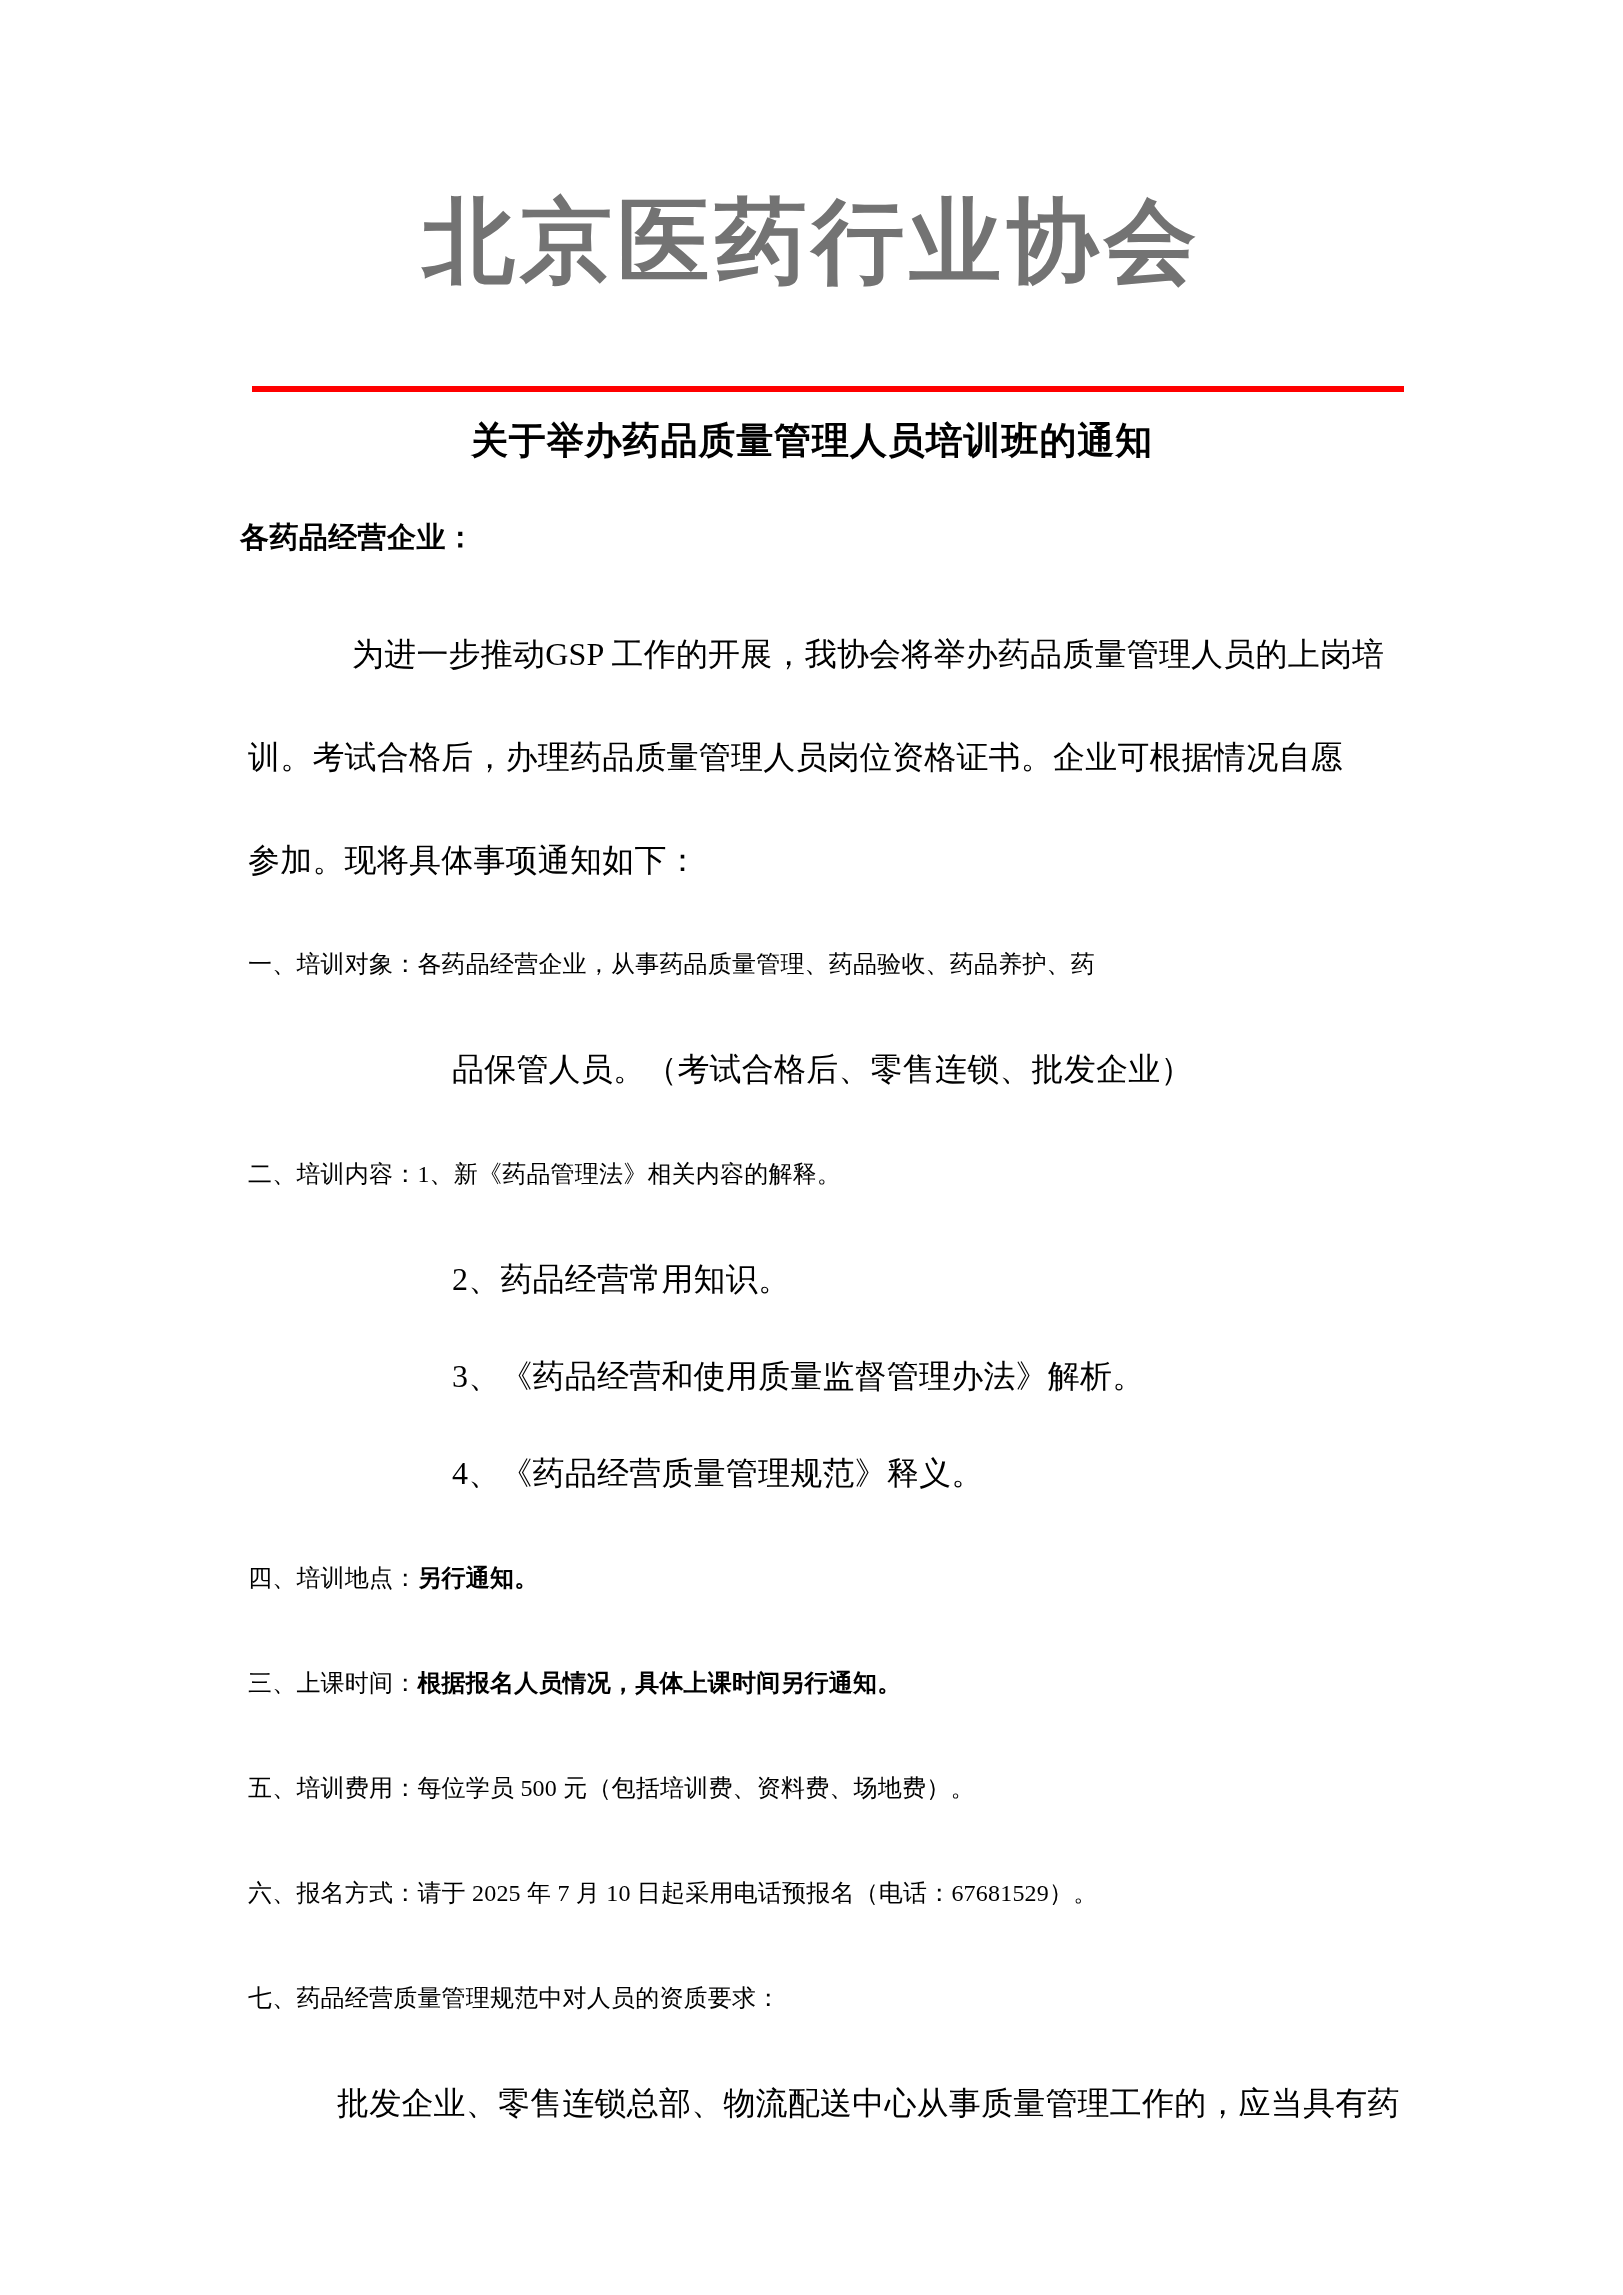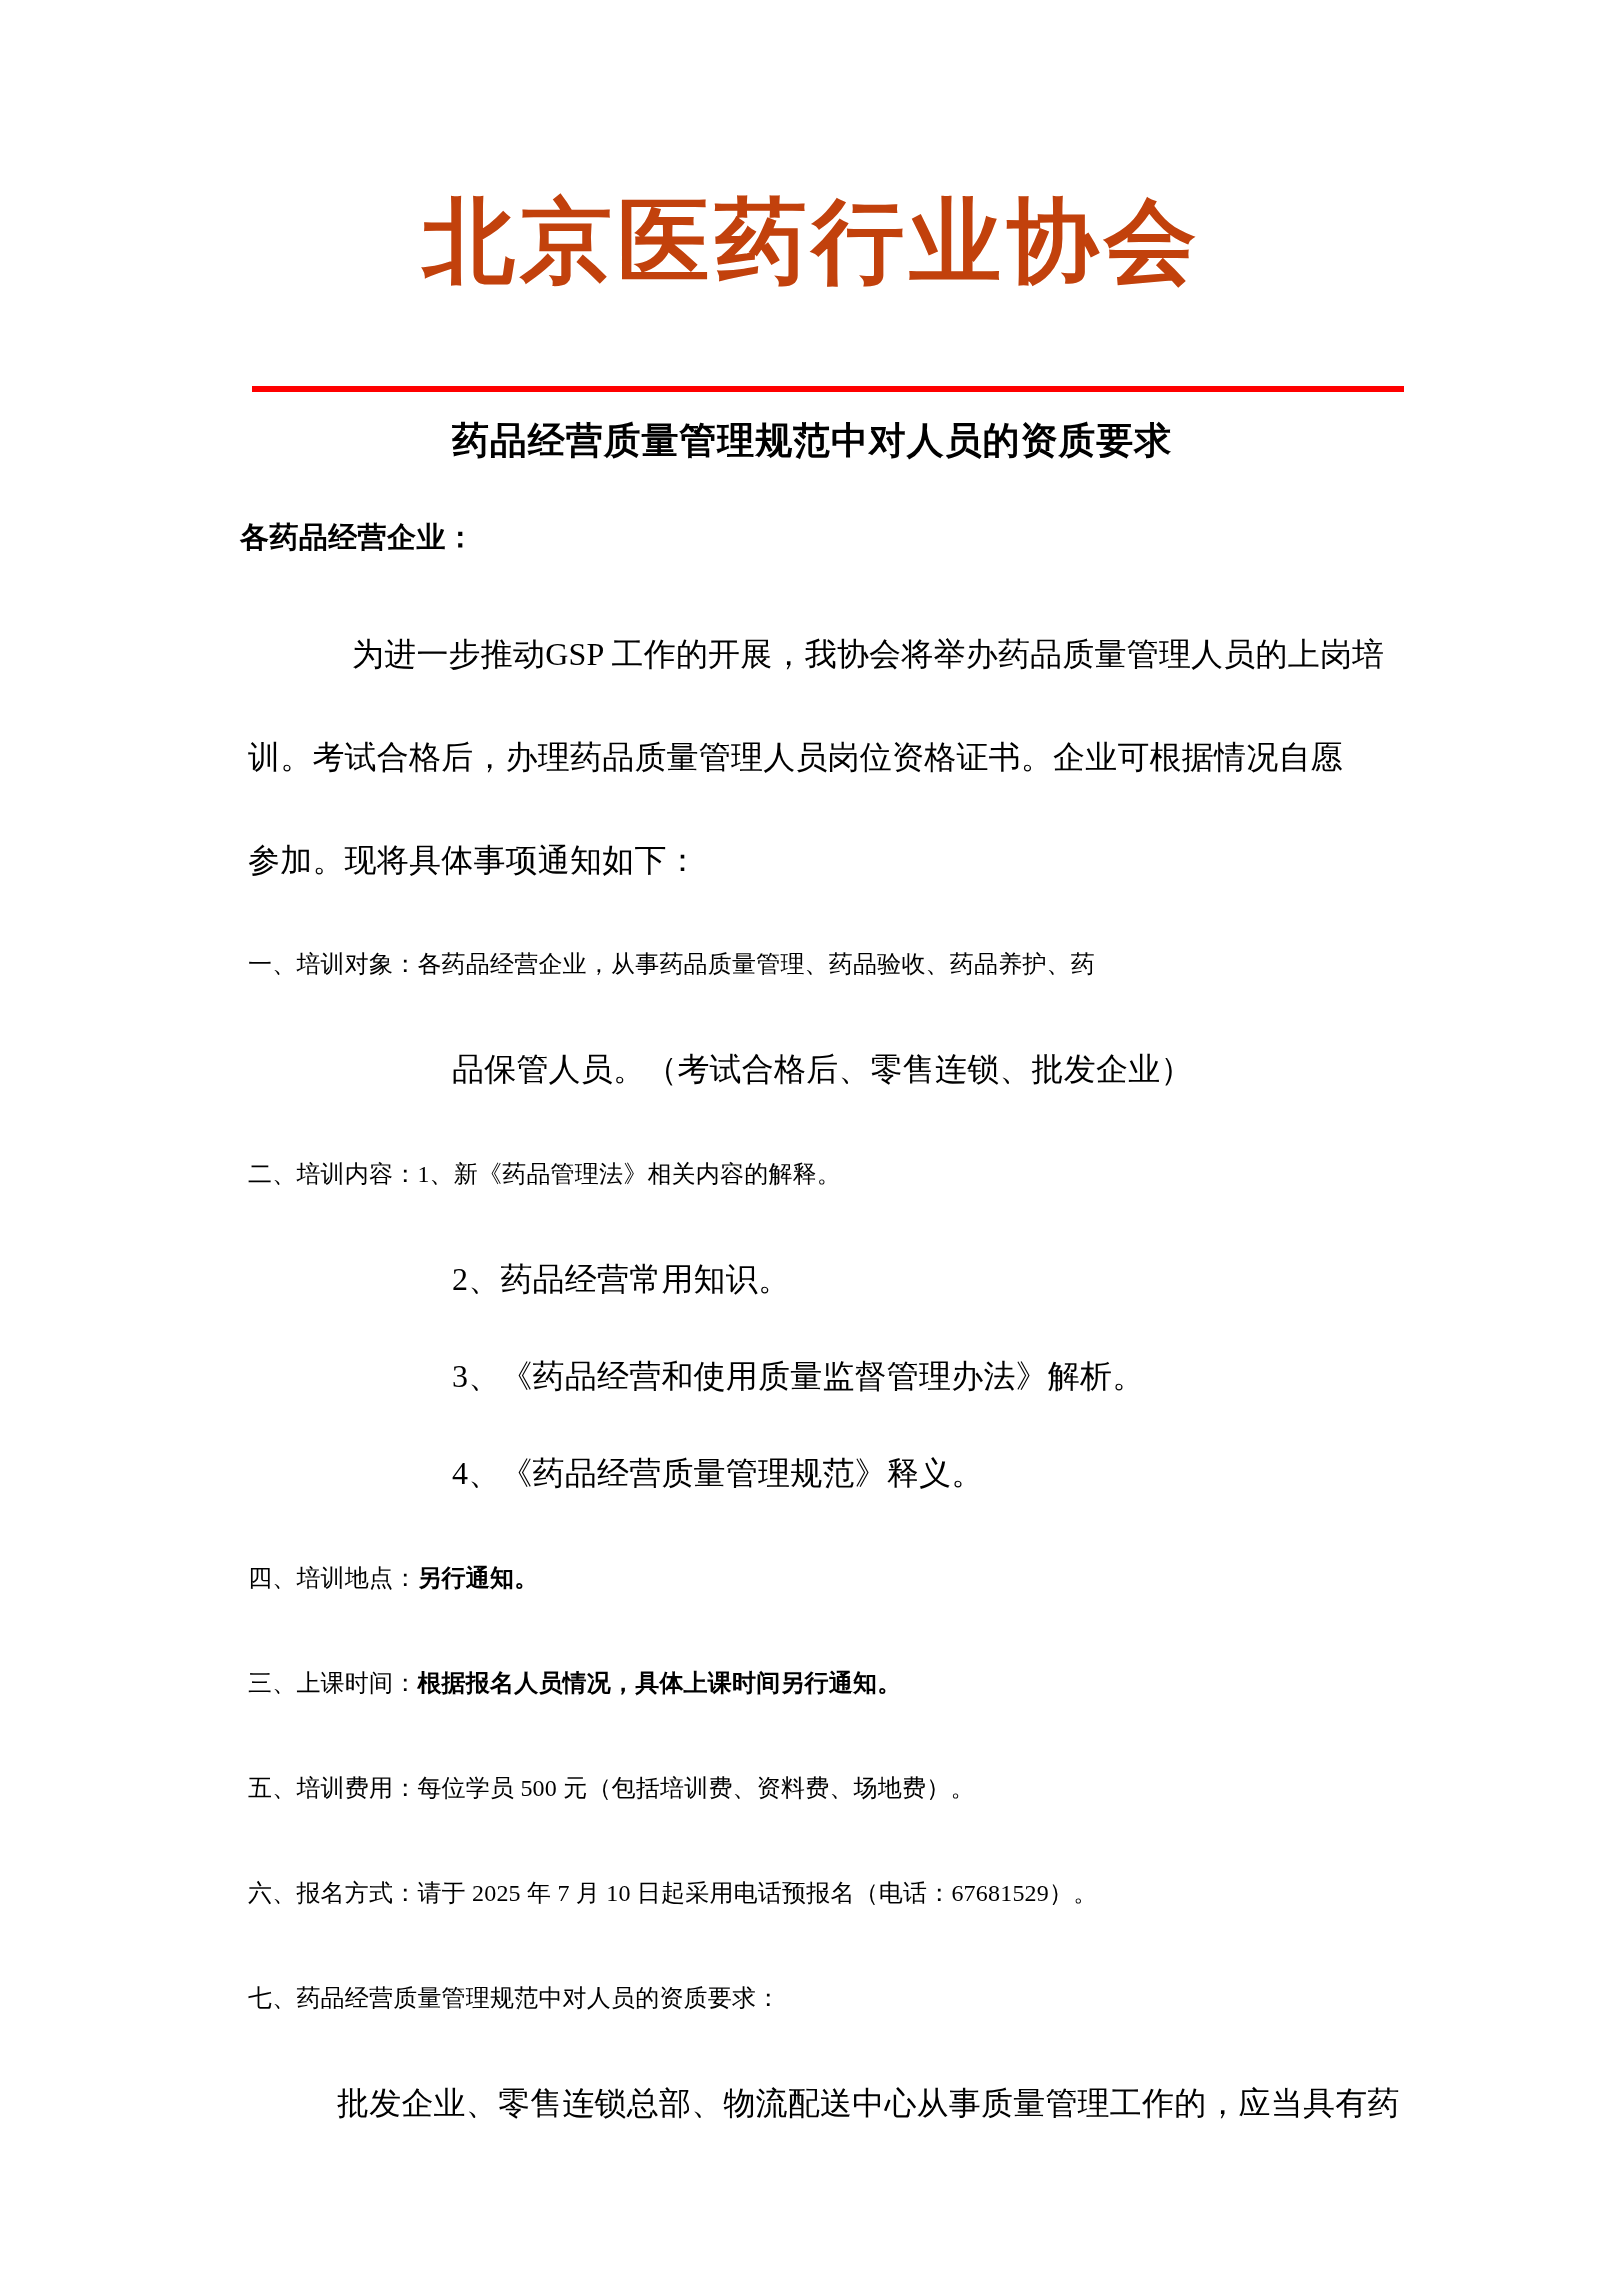--- a/index.html
+++ b/index.html
@@ -30,21 +30,21 @@
     right: 0;
     top: 190px;
     text-align: center;
   }
   .org-title {
     font-family: "Liberation Sans", "DejaVu Sans", sans-serif;
     font-weight: 700;
     font-size: 92px;
     line-height: 1.12;
     letter-spacing: 5.3px;
-    color: #c2410c;
+    color: #737373;
     white-space: nowrap;
     display: inline-block;
   }
 
   .rule {
     position: absolute;
     left: 252px;
     width: 1152px;
     top: 386px;
     height: 6.2px;
@@ -126,21 +126,21 @@
 <body>
 
 <div class="page">
 
   <div class="letterhead">
     <div class="org-title">北京医药行业协会</div>
   </div>
 
   <div class="rule"></div>
 
-  <div class="doc-subtitle">药品经营质量管理规范中对人员的资质要求</div>
+  <div class="doc-subtitle">关于举办药品质量管理人员培训班的通知</div>
 
   <div class="body-area">
 
     <p class="salutation">各药品经营企业：</p>
 
     <p class="para indent">为进一步推动GSP 工作的开展，我协会将举办药品质量管理人员的上岗培</p>
     <p class="para">训。考试合格后，办理药品质量管理人员岗位资格证书。企业可根据情况自愿</p>
     <p class="para">参加。现将具体事项通知如下：</p>
 
     <p class="section-line">一、培训对象：各药品经营企业，从事药品质量管理、药品验收、药品养护、药</p>

